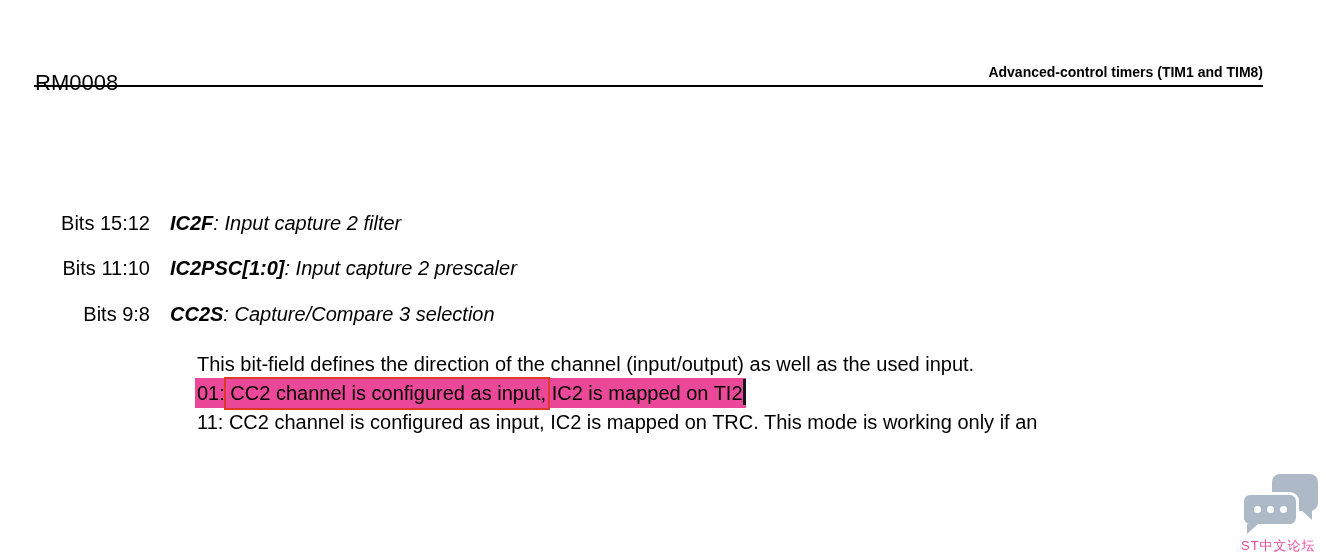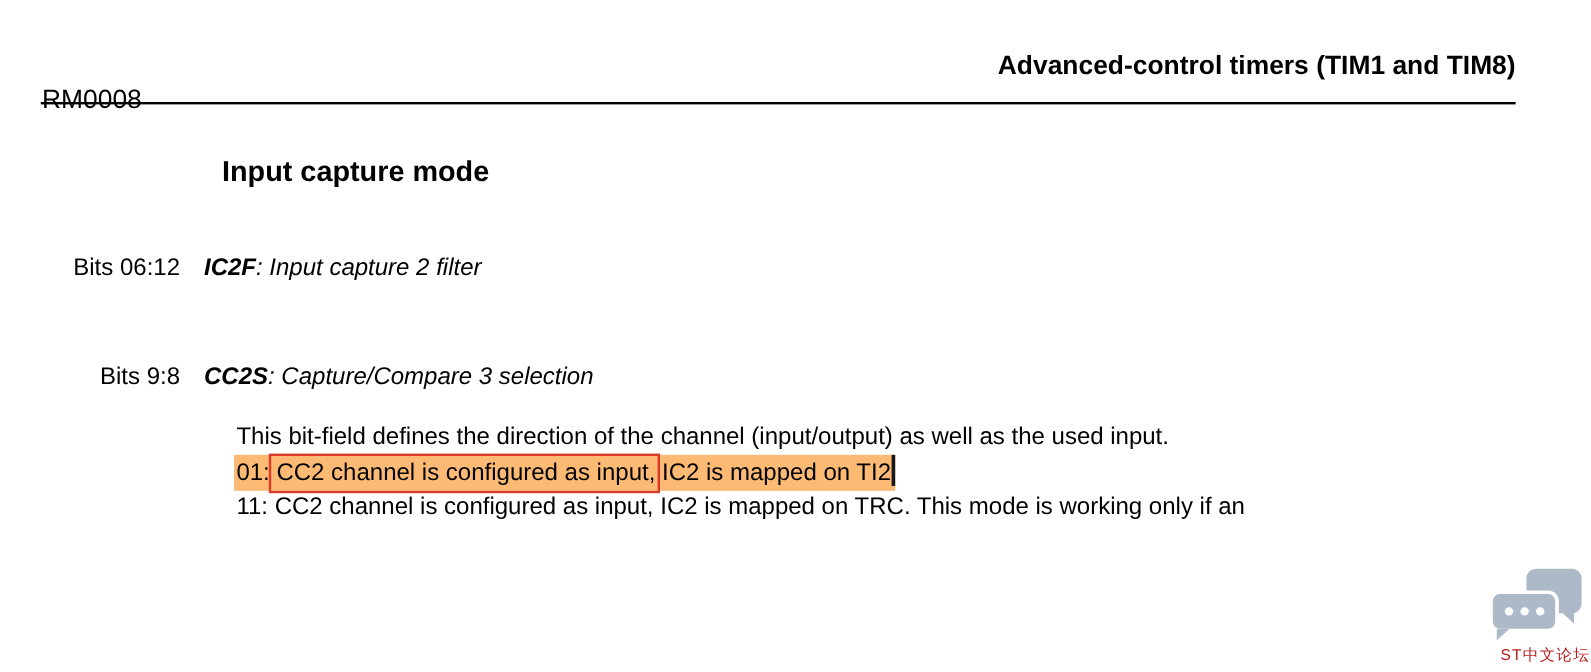--- a/index.html
+++ b/index.html
@@ -1,35 +1,35 @@
 <!DOCTYPE html>
 <html><head>
 <meta charset="utf-8">
 <style>
   html,body { margin:0; padding:0; background:#ffffff; }
   #page {
     position:relative; width:1326px; height:560px; background:#ffffff;
     color:#000; font-family:"Liberation Sans", sans-serif; overflow:hidden;
   }
   .hdr-left  { position:absolute; left:35px;  top:34px; font-size:22px; font-weight:normal; white-space:nowrap;margin-top:36px; }
-  .hdr-right { position:absolute; right:63px; top:42px; font-size:22px; font-weight:bold; white-space:nowrap; }
+  .hdr-right { position:absolute; right:63px; top:64px; font-size:14px; font-weight:bold; white-space:nowrap; }
   .hrule     { position:absolute; left:34px; top:85px; width:1229px; height:0; border-top:2px solid #000; }
 
   .sec-heading { position:absolute; left:185px; top:130px; font-size:24px; font-weight:bold; white-space:nowrap; }
 
   .bitrow { position:absolute; left:0; font-size:20px; white-space:nowrap; }
   .bitrow-1 { top:212px; } .bitrow-2 { top:257px; } .bitrow-3 { top:303px; }
   .bit-label { display:inline-block; width:150px; text-align:right; }
   .bit-content { margin-left:20px;font-style:italic; }
   .bit-name { font-weight:bold; }
 
   .desc { position:absolute; left:197px; top:350px; font-size:20px; line-height:29px; white-space:nowrap; }
   .desc-line { height:29px; position:relative; }
 
-  .sel { background:#fdba74; padding:4px 0 4px 2px; margin-left:-2px; }
+  .sel { background:#ec4899; padding:4px 0 4px 2px; margin-left:-2px; }
   .boxed { position:relative; }
   .boxed::after {
     content:""; position:absolute; left:-1px; right:-4px; top:-5px; bottom:-6px;
     border:2px solid #dd3a2a; pointer-events:none;
   }
   .cursor { display:inline-block; width:3px; height:26px; background:#14171c; vertical-align:-5px; }
 
   .note { position:absolute; left:175px; top:519px; font-size:20px; font-style:italic; white-space:nowrap; }
   .note-label { display:inline-block; width:63px; }
 
@@ -46,37 +46,39 @@
     position:absolute; left:0; top:24px; width:58px; height:35px; box-sizing:border-box;
     background:#aeb9c7; border:3px solid #ffffff; border-radius:9px; z-index:2;
     display:flex; align-items:center; justify-content:center; gap:6px;
   }
   .wm-front-tail {
     position:absolute; left:3px; bottom:-10px; width:11px; height:10px;
     background:#aeb9c7; clip-path:polygon(0 0, 100% 0, 0 100%);
   }
   .wm-dot { width:7px; height:7px; border-radius:50%; background:#ffffff; }
   .wm-text {
-    position:absolute; left:0; top:69px; width:100%; text-align:right;
-    color:#b91c1c; font-size:13px; letter-spacing:1px; white-space:nowrap;
+    position:absolute; left:0; top:69px; width:100%; text-align:left;
+    color:#ec4899; font-size:13px; letter-spacing:1px; white-space:nowrap;
   }
 </style>
 </head>
 <body>
 
 <div id="page">
 
   <div class="hdr-left">RM0008</div>
   <div class="hdr-right">Advanced-control timers (TIM1 and TIM8)</div>
   <div class="hrule"></div>
 
-  <div class="sec-heading">Input capture mode</div>
 
   <div class="bitrow bitrow-1">
-    <span class="bit-label">Bits 06:12</span><span class="bit-content"><span class="bit-name">IC2F</span><span>: Input capture 2 filter</span></span>
+    <span class="bit-label">Bits 15:12</span><span class="bit-content"><span class="bit-name">IC2F</span><span>: Input capture 2 filter</span></span>
+  </div>
+  <div class="bitrow bitrow-2">
+    <span class="bit-label">Bits 11:10</span><span class="bit-content"><span class="bit-name">IC2PSC[1:0]</span><span>: Input capture 2 prescaler</span></span>
   </div>
   <div class="bitrow bitrow-3">
     <span class="bit-label">Bits 9:8</span><span class="bit-content"><span class="bit-name">CC2S</span><span>: Capture/Compare 3 selection</span></span>
   </div>
 
   <div class="desc">
     <div class="desc-line">This bit-field defines the direction of the channel (input/output) as well as the used input.</div>
     <div class="desc-line"><span class="sel"><span>01:</span><span class="boxed"> CC2 channel is configured as input,</span><span> IC2 is mapped on TI2</span><span class="cursor"></span></span></div>
     <div class="desc-line">11: CC2 channel is configured as input, IC2 is mapped on TRC. This mode is working only if an</div>
   </div>

